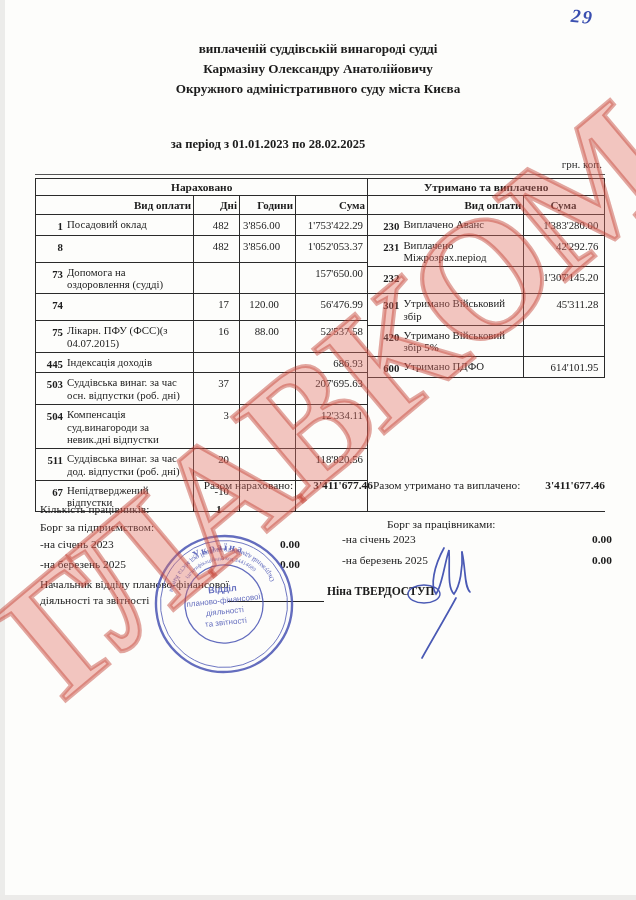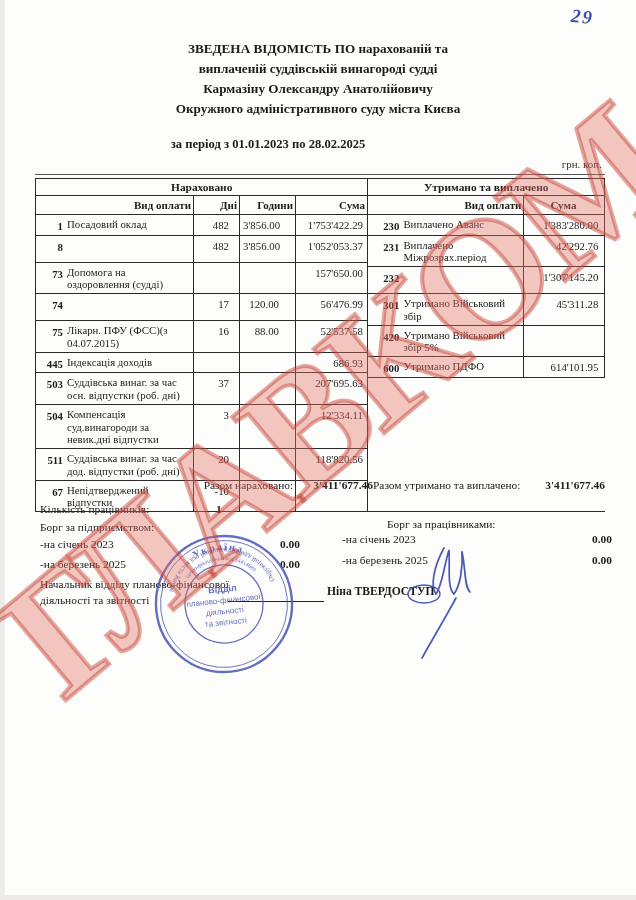--- a/index.html
+++ b/index.html
@@ -78,21 +78,20 @@
 </head>
 <body>
 
 <div class="paper">
   <div class="edge-left"></div>
   <div class="edge-bottom"></div>
 
   <div class="pagenum">29</div>
 
   <div class="titleblock">
-    <div>ЗВЕДЕНА ВІДОМІСТЬ ПО нарахованій та</div>
     <div>виплаченій суддівській винагороді судді</div>
     <div>Кармазіну Олександру Анатолійовичу</div>
     <div>Окружного адміністративного суду міста Києва</div>
   </div>
 
   <div class="period">за період з 01.01.2023 по 28.02.2025</div>
   <div class="grnkop">грн. коп.</div>
 
   <div class="tableArea">
     <div class="topline"></div>

